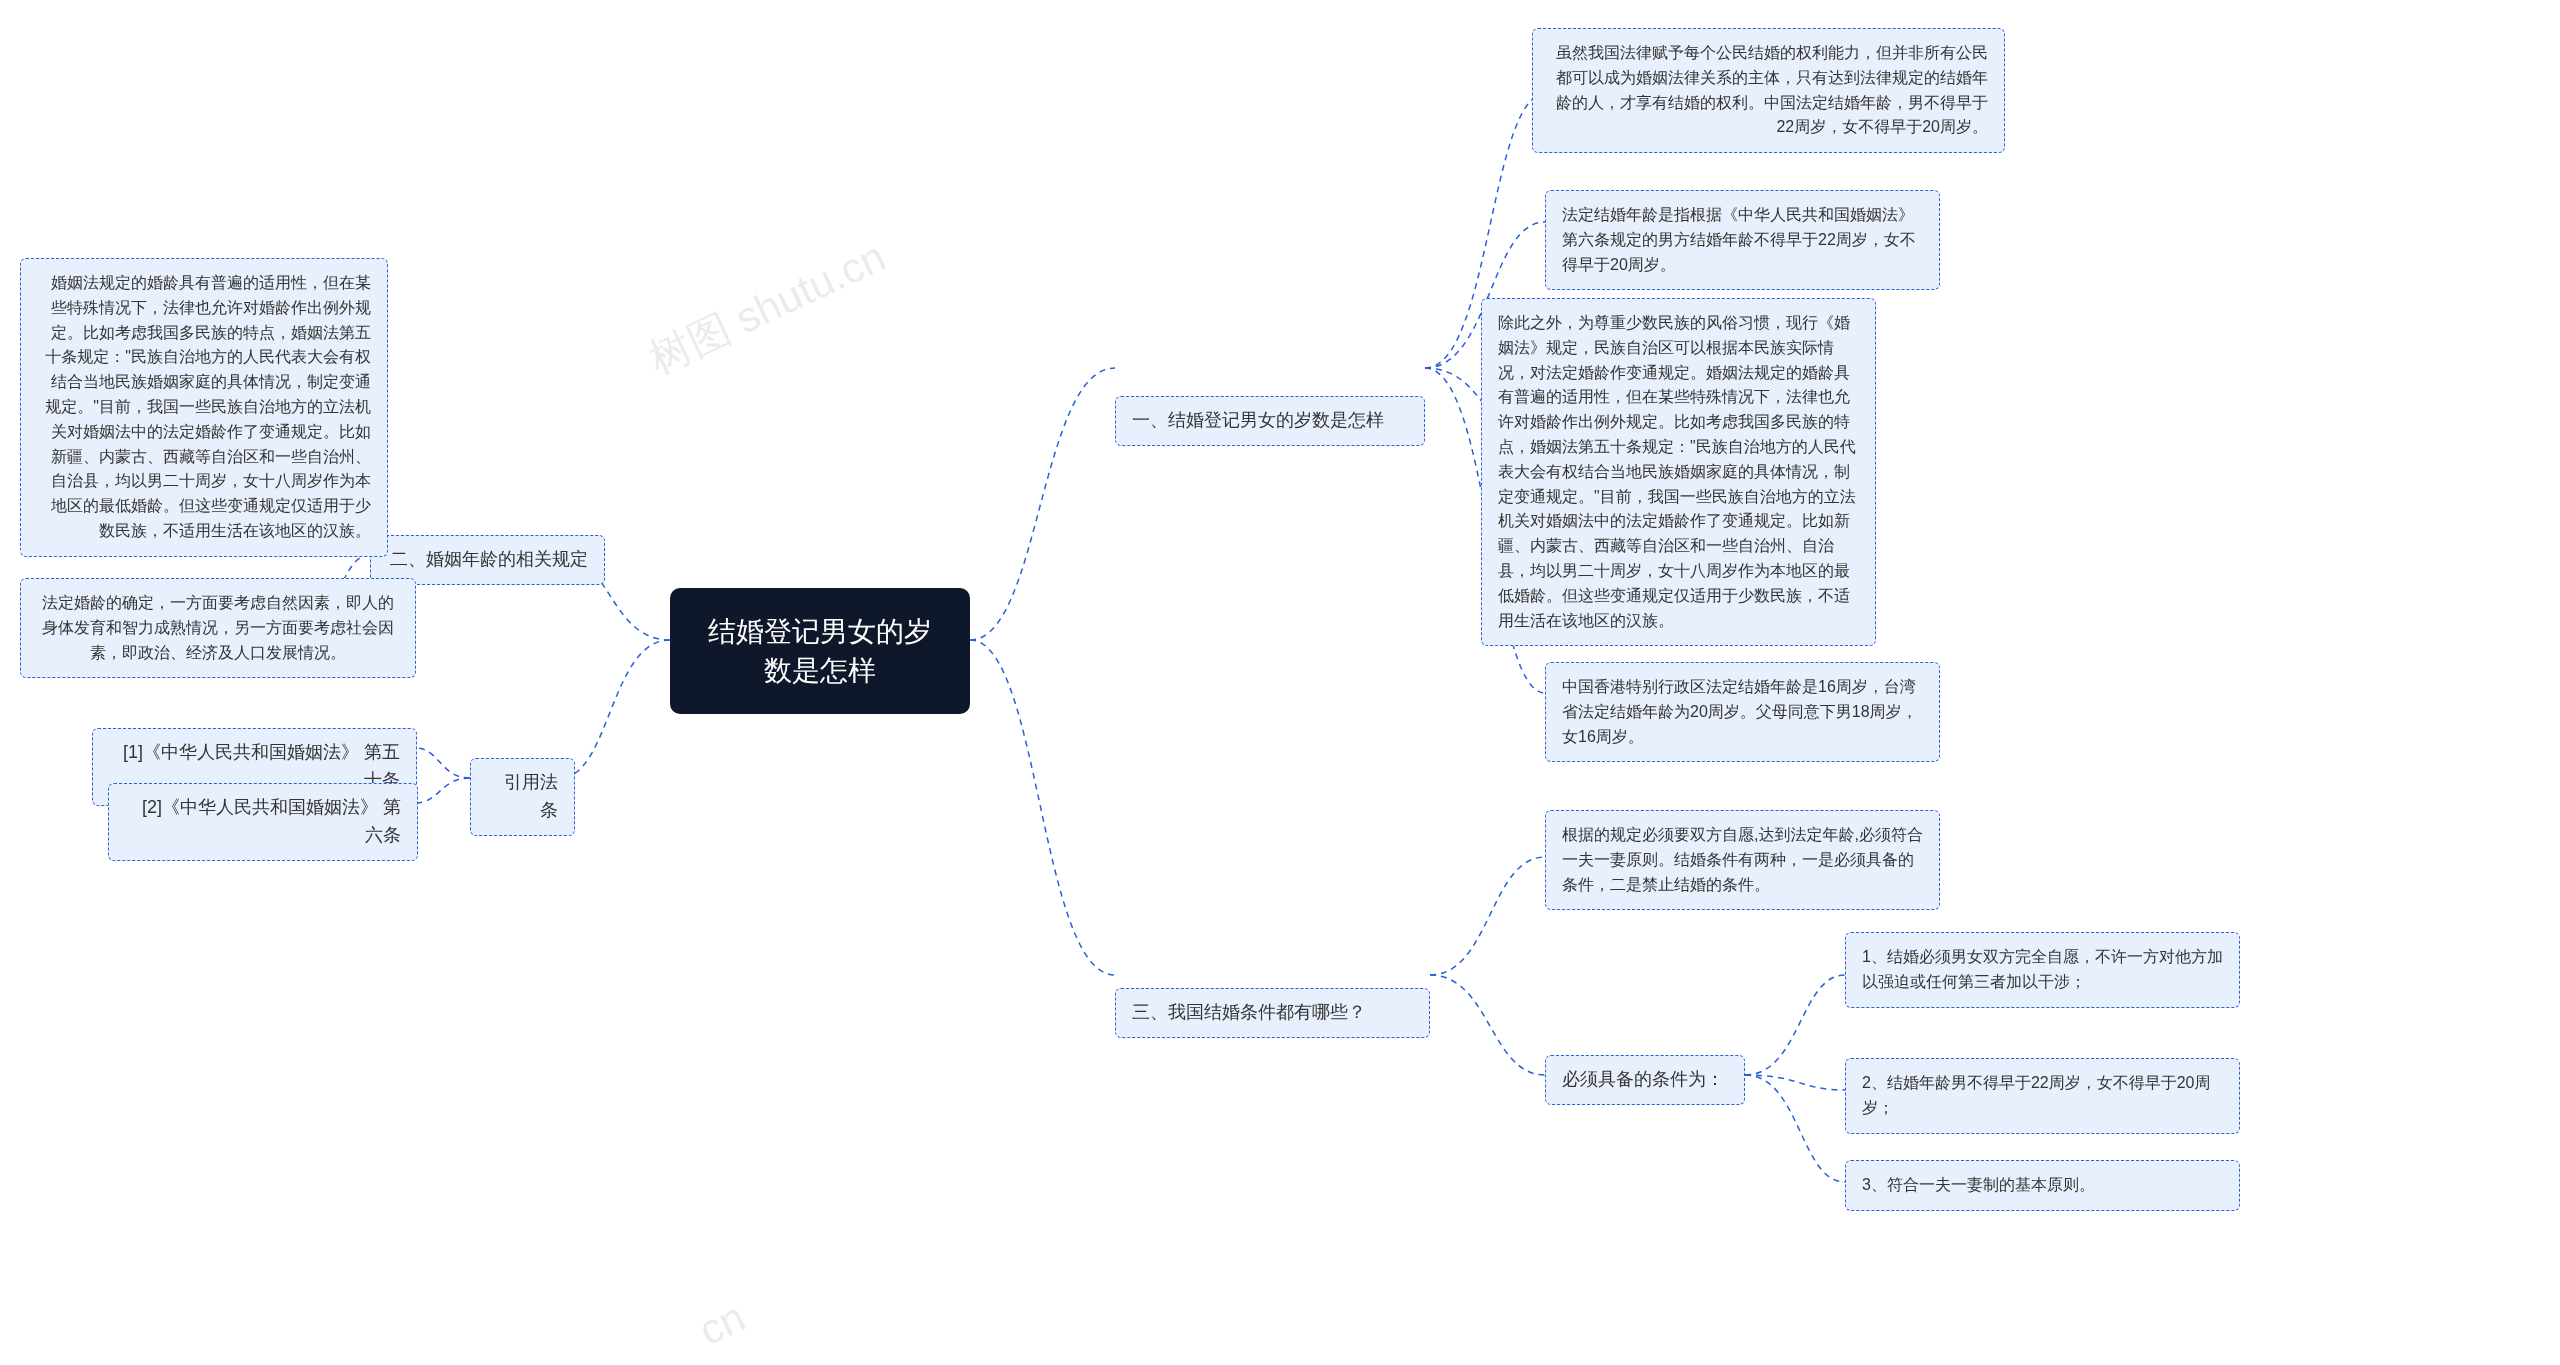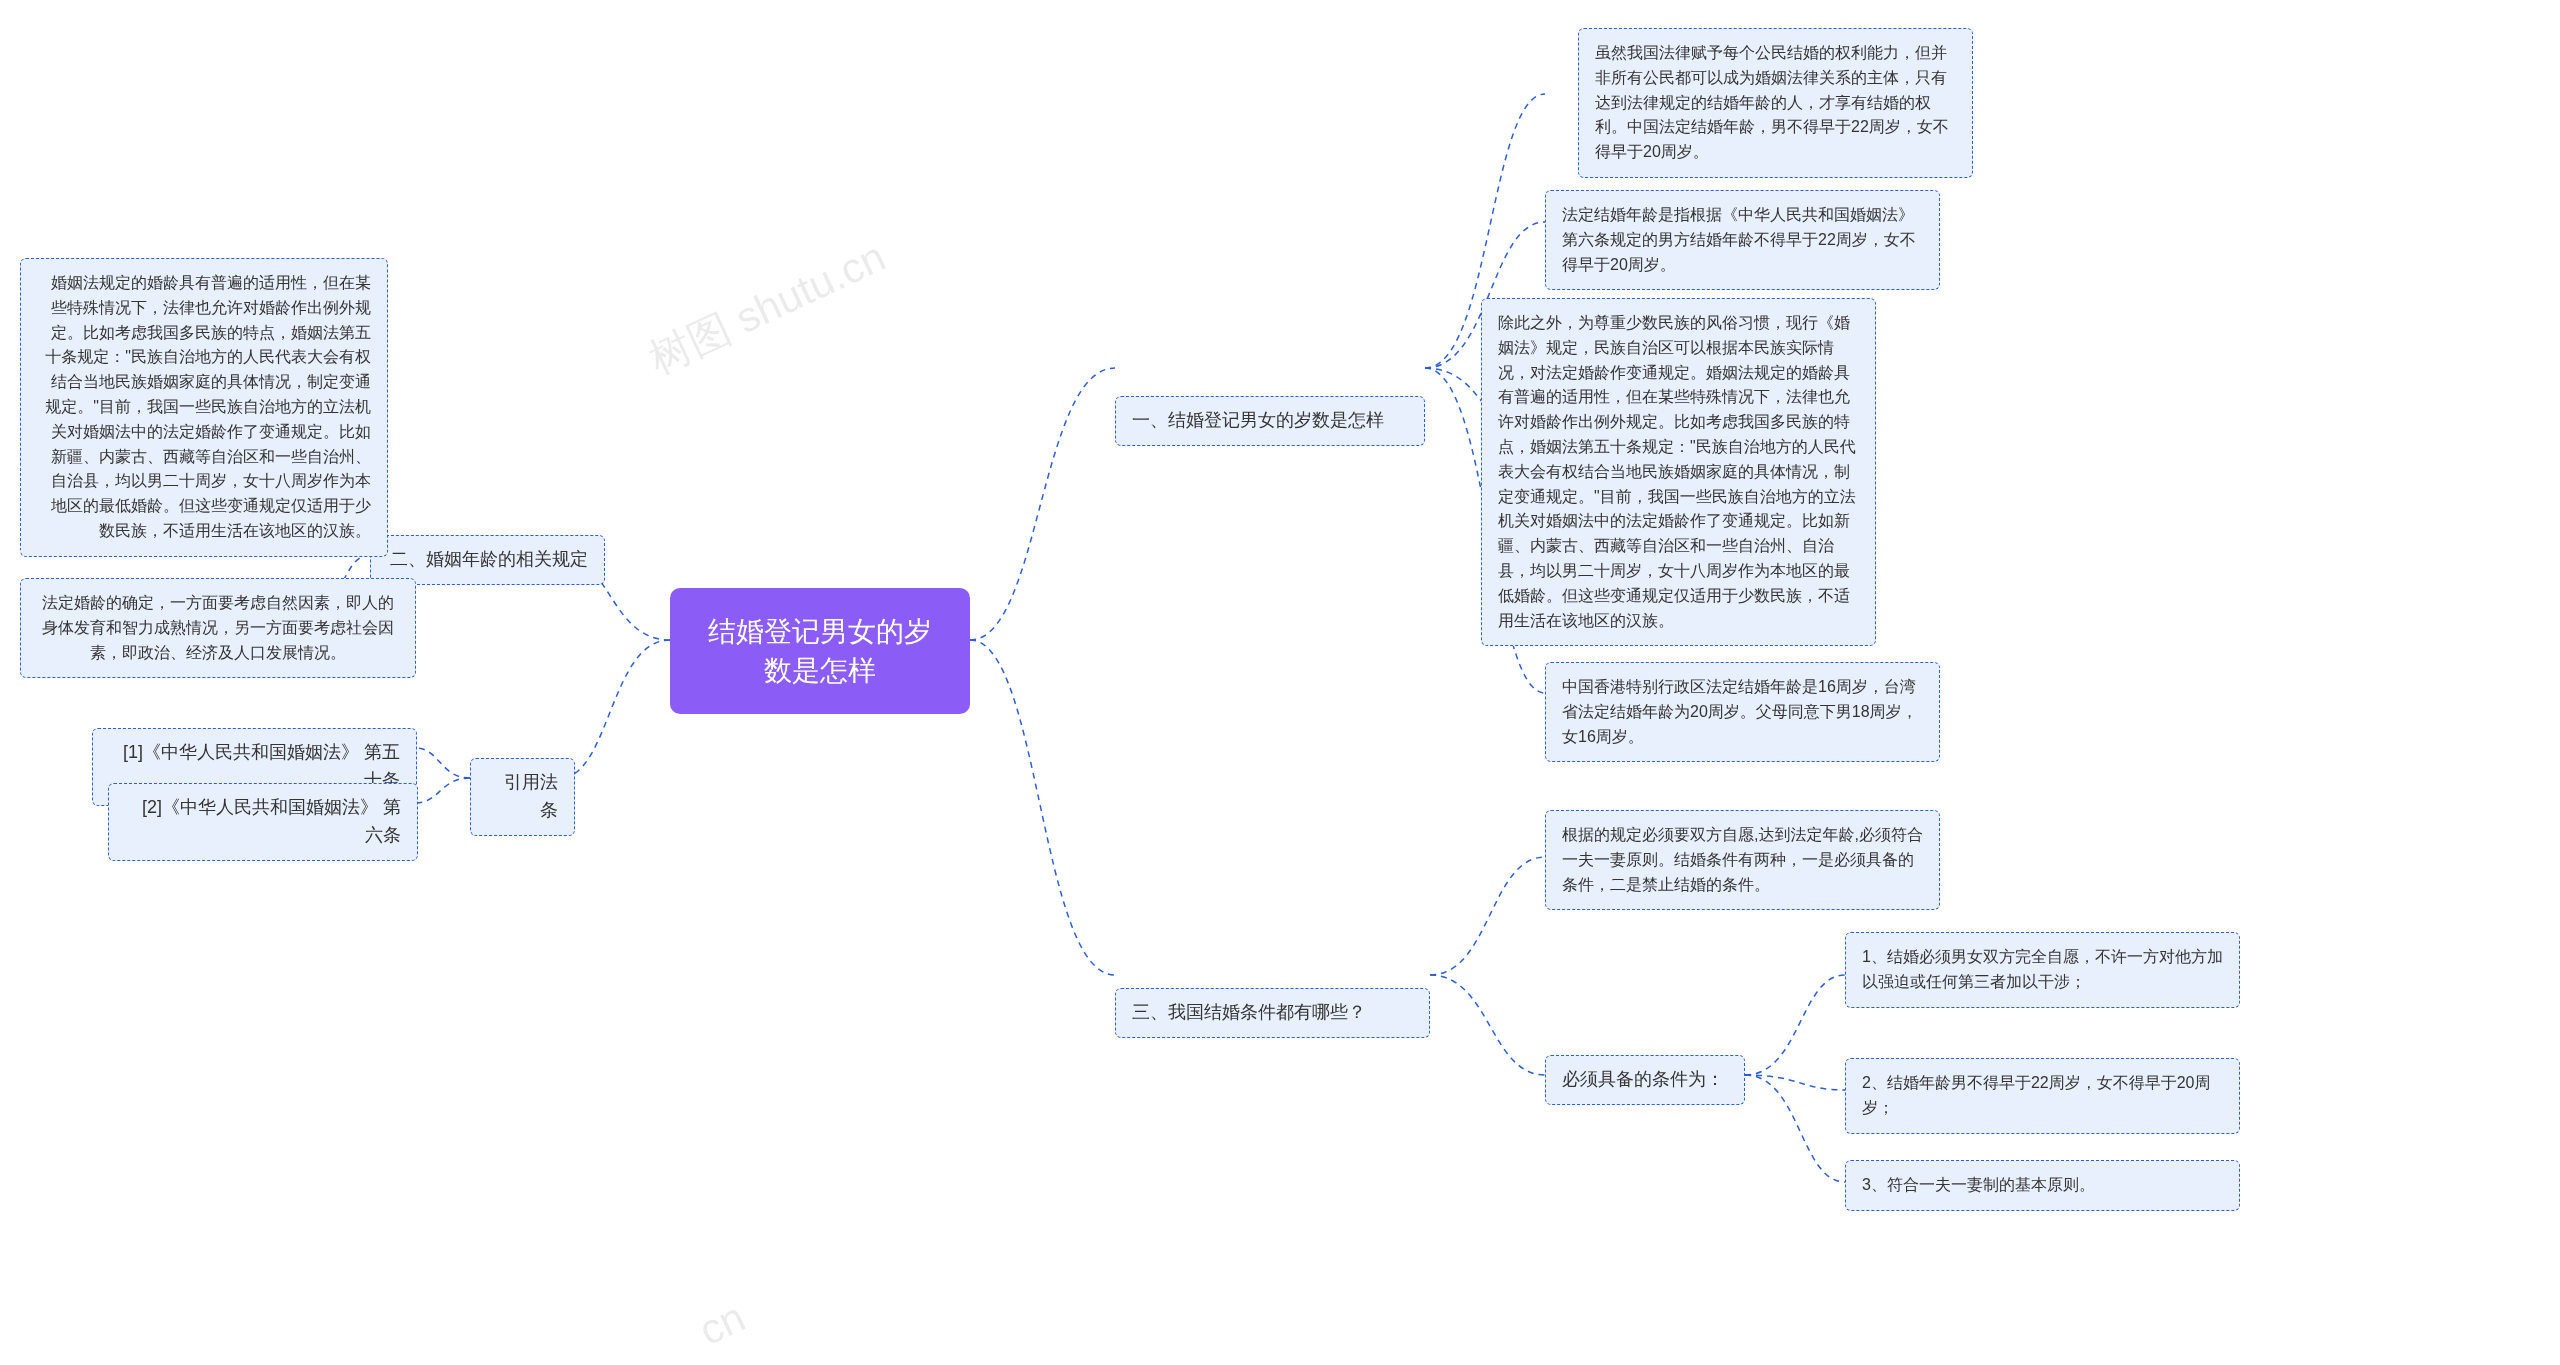--- a/index.html
+++ b/index.html
@@ -40,21 +40,21 @@
   .node.topic {
     font-size: 18px;
     padding: 10px 16px;
   }
   .node.leaf {
     font-size: 16px;
     padding: 12px 16px;
   }
   .center {
     position: absolute;
-    background: #8b5cf6;
+    background: #0f172a;
     color: #fff;
     font-size: 28px;
     border-radius: 10px;
     padding: 24px 28px;
     text-align: center;
     width: 300px;
     line-height: 1.4;
   }
 </style>
 </head>
@@ -91,21 +91,21 @@
     <path d="M 370 555 C 340 555, 340 623, 305 623"></path>
 
     <path d="M 470 778 C 440 778, 440 748, 415 748"></path>
     <path d="M 470 778 C 440 778, 440 803, 415 803"></path>
   </g>
 </svg>
 
 <div class="center" style="left:670px; top:588px;">结婚登记男女的岁数是怎样</div>
 
 <div class="node topic" style="left:1115px; top:348px; width:310px;margin-top:48px;">一、结婚登记男女的岁数是怎样</div>
-<div class="node leaf" style="left:1578px; top:28px; width:395px;">虽然我国法律赋予每个公民结婚的权利能力，但并非所有公民都可以成为婚姻法律关系的主体，只有达到法律规定的结婚年龄的人，才享有结婚的权利。中国法定结婚年龄，男不得早于22周岁，女不得早于20周岁。</div>
+<div class="node leaf" style="left:1532px; top:28px; width:473px;text-align:right;">虽然我国法律赋予每个公民结婚的权利能力，但并非所有公民都可以成为婚姻法律关系的主体，只有达到法律规定的结婚年龄的人，才享有结婚的权利。中国法定结婚年龄，男不得早于22周岁，女不得早于20周岁。</div>
 <div class="node leaf" style="left:1545px; top:190px; width:395px;">法定结婚年龄是指根据《中华人民共和国婚姻法》第六条规定的男方结婚年龄不得早于22周岁，女不得早于20周岁。</div>
 <div class="node leaf" style="left:1481px; top:298px; width:395px;">除此之外，为尊重少数民族的风俗习惯，现行《婚姻法》规定，民族自治区可以根据本民族实际情况，对法定婚龄作变通规定。婚姻法规定的婚龄具有普遍的适用性，但在某些特殊情况下，法律也允许对婚龄作出例外规定。比如考虑我国多民族的特点，婚姻法第五十条规定："民族自治地方的人民代表大会有权结合当地民族婚姻家庭的具体情况，制定变通规定。"目前，我国一些民族自治地方的立法机关对婚姻法中的法定婚龄作了变通规定。比如新疆、内蒙古、西藏等自治区和一些自治州、自治县，均以男二十周岁，女十八周岁作为本地区的最低婚龄。但这些变通规定仅适用于少数民族，不适用生活在该地区的汉族。</div>
 <div class="node leaf" style="left:1545px; top:662px; width:395px;">中国香港特别行政区法定结婚年龄是16周岁，台湾省法定结婚年龄为20周岁。父母同意下男18周岁，女16周岁。</div>
 
 <div class="node topic" style="left:1115px; top:955px; width:315px;margin-top:33px;">三、我国结婚条件都有哪些？</div>
 <div class="node leaf" style="left:1545px; top:810px; width:395px;">根据的规定必须要双方自愿,达到法定年龄,必须符合一夫一妻原则。结婚条件有两种，一是必须具备的条件，二是禁止结婚的条件。</div>
 <div class="node topic" style="left:1545px; top:1055px; width:200px;">必须具备的条件为：</div>
 <div class="node leaf" style="left:1845px; top:932px; width:395px;">1、结婚必须男女双方完全自愿，不许一方对他方加以强迫或任何第三者加以干涉；</div>
 <div class="node leaf" style="left:1845px; top:1058px; width:395px;">2、结婚年龄男不得早于22周岁，女不得早于20周岁；</div>
 <div class="node leaf" style="left:1845px; top:1160px; width:395px;">3、符合一夫一妻制的基本原则。</div>

